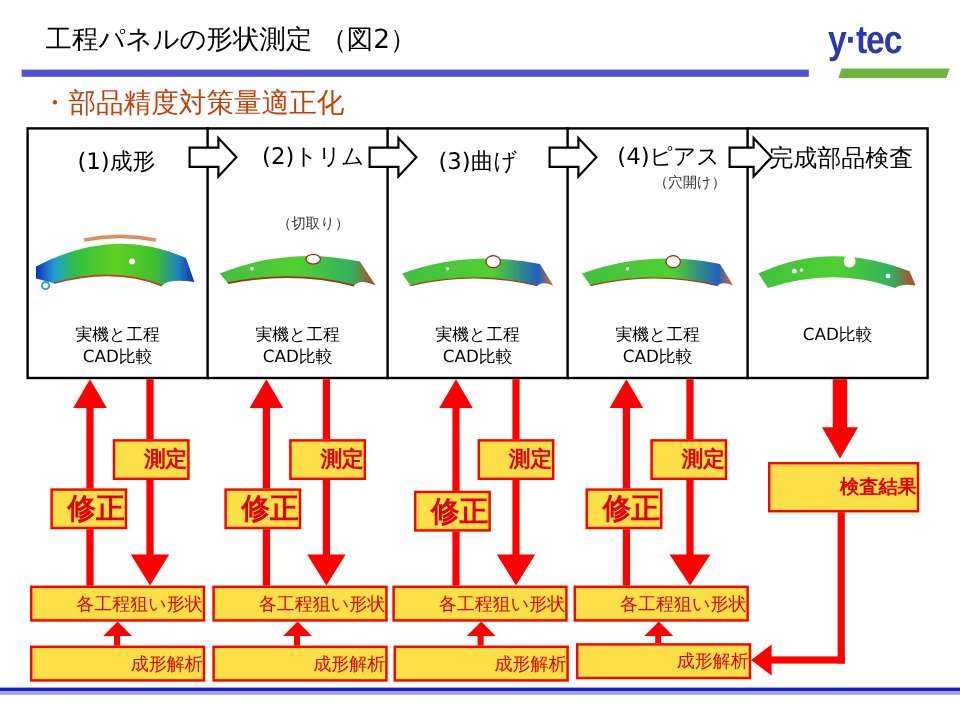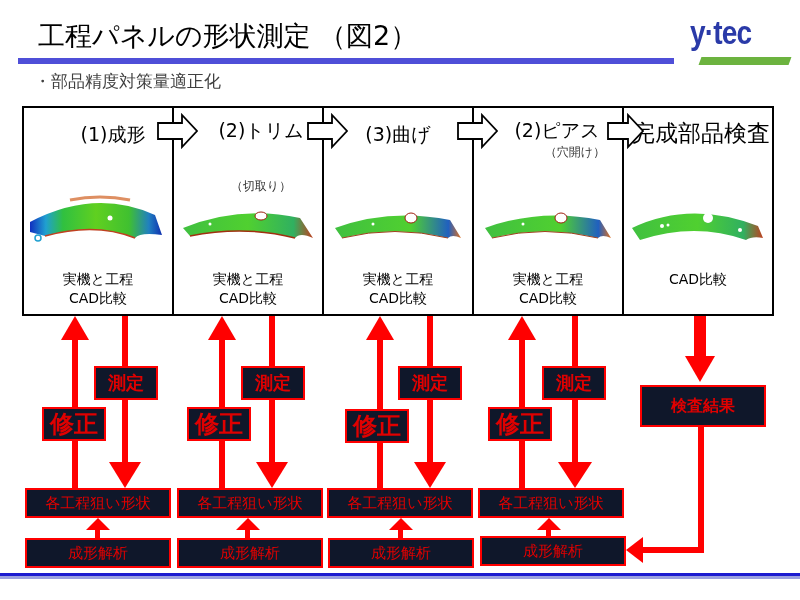--- a/index.html
+++ b/index.html
@@ -1,31 +1,31 @@
 <!DOCTYPE html>
 <html><head>
 <meta charset="utf-8">
 <style>
   html, body { margin: 0; padding: 0; }
   body { width: 800px; height: 600px; background: #ffffff; position: relative; overflow: hidden;
          font-family: "DejaVu Sans", "Liberation Sans", sans-serif; }
   .abs { position: absolute; }
-  .title { left: 38px; top: 18px; font-size: 27px; color: #000; letter-spacing: 0px; white-space: nowrap; }
+  .title { left: 38px; top: 18px; font-size: 22px; color: #000; letter-spacing: 0px; white-space: nowrap; }
   .title-bar { left: 18px; top: 58px; width: 656px; height: 6px; background: #4f4fd8; }
   .logo { left: 690px; top: 14px; font-family: "Liberation Sans", sans-serif; font-weight: bold; font-size: 33px; color: #2a3aa8; letter-spacing: -1px; transform: scaleX(0.85); transform-origin: left top; }
   .logo-bar { left: 700px; top: 57px; width: 90px; height: 8px; background: #6cb33f; transform: skewX(-20deg); }
-  .subtitle { left: 34px; top: 70px; font-size: 17px; color: #404040; white-space: nowrap; text-align: center; }
+  .subtitle { left: 34px; top: 70px; font-size: 23px; color: #c2410c; white-space: nowrap; text-align: center; }
 
   .main-box { left: 22px; top: 106px; width: 752px; height: 210px; border: 2px solid #000; box-sizing: border-box; }
   .divider { top: 106px; width: 2px; height: 210px; background: #000; }
   .step-label { top: 118px; width: 150px; text-align: center; font-size: 19px; color: #000; white-space: nowrap; }
   .step-sub { top: 144px; width: 150px; text-align: center; font-size: 12px; color: #333; }
   .cmp { top: 270px; width: 150px; text-align: center; font-size: 14px; line-height: 19px; color: #000; }
 
-  .red-label { border: 2px solid #ff0000; box-sizing: border-box; background: #0f172a; color: #e00000; font-weight: bold; text-align: center; }
+  .red-label { border: 2px solid #ff0000; box-sizing: border-box; background: #fde047; color: #e00000; font-weight: bold; text-align: right; }
   .lbl-meas { width: 64px; height: 34px; font-size: 18px; line-height: 30px; }
   .lbl-fix { width: 64px; height: 34px; font-size: 24px; line-height: 30px; }
   .lbl-target { width: 146px; height: 30px; font-size: 15px; line-height: 26px; font-weight: normal; color: #e00000; }
   .lbl-anal { width: 146px; height: 30px; font-size: 15px; line-height: 26px; font-weight: normal; color: #e00000; }
   .lbl-result { left: 640px; top: 385px; width: 126px; height: 42px; font-size: 16px; line-height: 38px; }
 
   .bottom-line1 { left: 0; top: 573px; width: 800px; height: 3px; background: #1a1ad0; }
   .bottom-line2 { left: 0; top: 576px; width: 800px; height: 3px; background: #9aa0e0; }
   svg.arrows { position: absolute; left: 0; top: 0; }
 </style>
@@ -37,27 +37,27 @@
 <div class="abs logo">y·tec</div>
 <div class="abs logo-bar"></div>
 <div class="abs subtitle">・部品精度対策量適正化</div>
 
 <div class="abs main-box"></div>
 <div class="abs divider" style="left:172px"></div>
 <div class="abs divider" style="left:322px"></div>
 <div class="abs divider" style="left:472px"></div>
 <div class="abs divider" style="left:622px"></div>
 
-<div class="abs step-label" style="left:22px; top:122px;padding-left:16px;">(1)成形</div>
+<div class="abs step-label" style="left:22px; top:122px;">(1)成形</div>
 <div class="abs step-label" style="left:186px;text-align:center;">(2)トリム</div>
 <div class="abs step-sub" style="left:186px;margin-top:34px;">（切取り）</div>
 <div class="abs step-label" style="left:323px; top:122px;">(3)曲げ</div>
-<div class="abs step-label" style="left:482px;">(2)ピアス</div>
+<div class="abs step-label" style="left:482px;">(4)ピアス</div>
 <div class="abs step-sub" style="left:500px;">（穴開け）</div>
-<div class="abs step-label" style="left:626px; font-size:23px;">完成部品検査</div>
+<div class="abs step-label" style="left:626px; font-size:20px;">完成部品検査</div>
 
 <div class="abs cmp" style="left:23px;">
   <div>実機と工程</div>
   <div>CAD比較</div>
 </div>
 <div class="abs cmp" style="left:173px;">
   <div>実機と工程</div>
   <div>CAD比較</div>
 </div>
 <div class="abs cmp" style="left:323px;">

